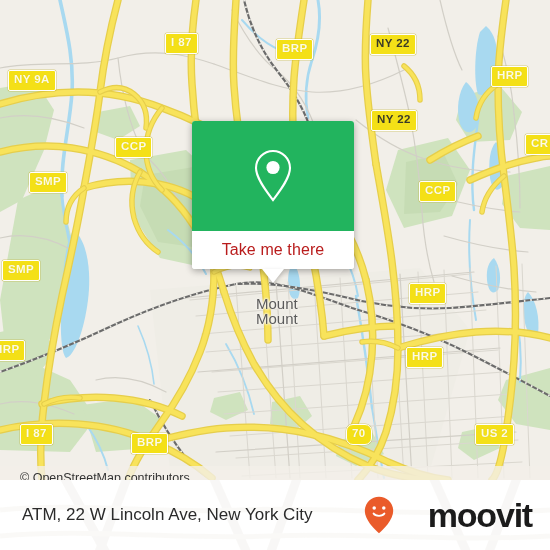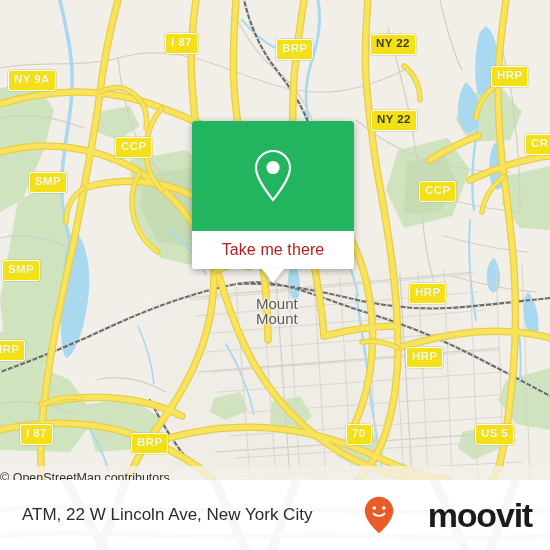--- a/index.html
+++ b/index.html
@@ -7,21 +7,21 @@
   #app{position:relative;width:550px;height:550px;overflow:hidden;background:#fff;}
 
   
   .map-wrap{position:absolute;left:0;top:0;width:550px;height:480px;overflow:hidden;background:#F2EFE9;}
   .map-svg{position:absolute;left:0;top:0;width:550px;height:480px;display:block;}
 
   
   .attrib{
     position:absolute;left:0;top:466px;width:550px;height:24px;
     background:rgba(242,239,233,.80);
-    font-size:12.5px;color:#333;line-height:24px;padding-left:0;
+    font-size:12.5px;color:#333;line-height:24px;padding-left:20px;
     box-sizing:border-box;white-space:nowrap;z-index:14;
   }
 
   
   .shield{
     position:absolute;z-index:12;
     background:#F4E017;border:1.6px solid #FFFFFF;border-radius:2px;
     font-size:11.5px;font-weight:bold;letter-spacing:.4px;
     line-height:1;padding:3px 5px 4px 5px;
     color:#3b3b28;white-space:nowrap;
@@ -310,22 +310,22 @@
     <div class="shield pale" style="left:115px;top:137px;">CCP</div>
     <div class="shield pale" style="left:525px;top:134px;">CR</div>
     <div class="shield pale" style="left:29px;top:172px;">SMP</div>
     <div class="shield pale" style="left:419px;top:181px;">CCP</div>
     <div class="shield pale" style="left:2px;top:260px;">SMP</div>
     <div class="shield pale" style="left:409px;top:283px;">HRP</div>
     <div class="shield pale" style="left:-12px;top:340px;">HRP</div>
     <div class="shield pale" style="left:406px;top:347px;">HRP</div>
     <div class="shield pale" style="left:20px;top:424px;">I 87</div>
     <div class="shield pale" style="left:131px;top:433px;">BRP</div>
-    <div class="shield pale" style="left:346px;top:424px;">70</div>
-    <div class="shield pale" style="left:475px;top:424px;">US 5</div>
+    <div class="shield pale" style="left:346px;top:424px;border-radius:7px;">70</div>
+    <div class="shield pale" style="left:475px;top:424px;">US 2</div>
 
     <div class="attrib">© OpenStreetMap contributors</div>
 
     <div class="popup">
       <div class="popup-tail"></div>
       <div class="popup-card">
         <div class="popup-head">
           <svg width="48" height="58" viewBox="0 0 48 58">
             <path d="M24,4 C33.4,4 41,11.6 41,21 C41,31.5 30,45 24,53 C18,45 7,31.5 7,21 C7,11.6 14.6,4 24,4 Z" fill="none" stroke="#FFFFFF" stroke-width="2.1"></path>
             <circle cx="24" cy="20.5" r="6.6" fill="#FFFFFF"></circle>

